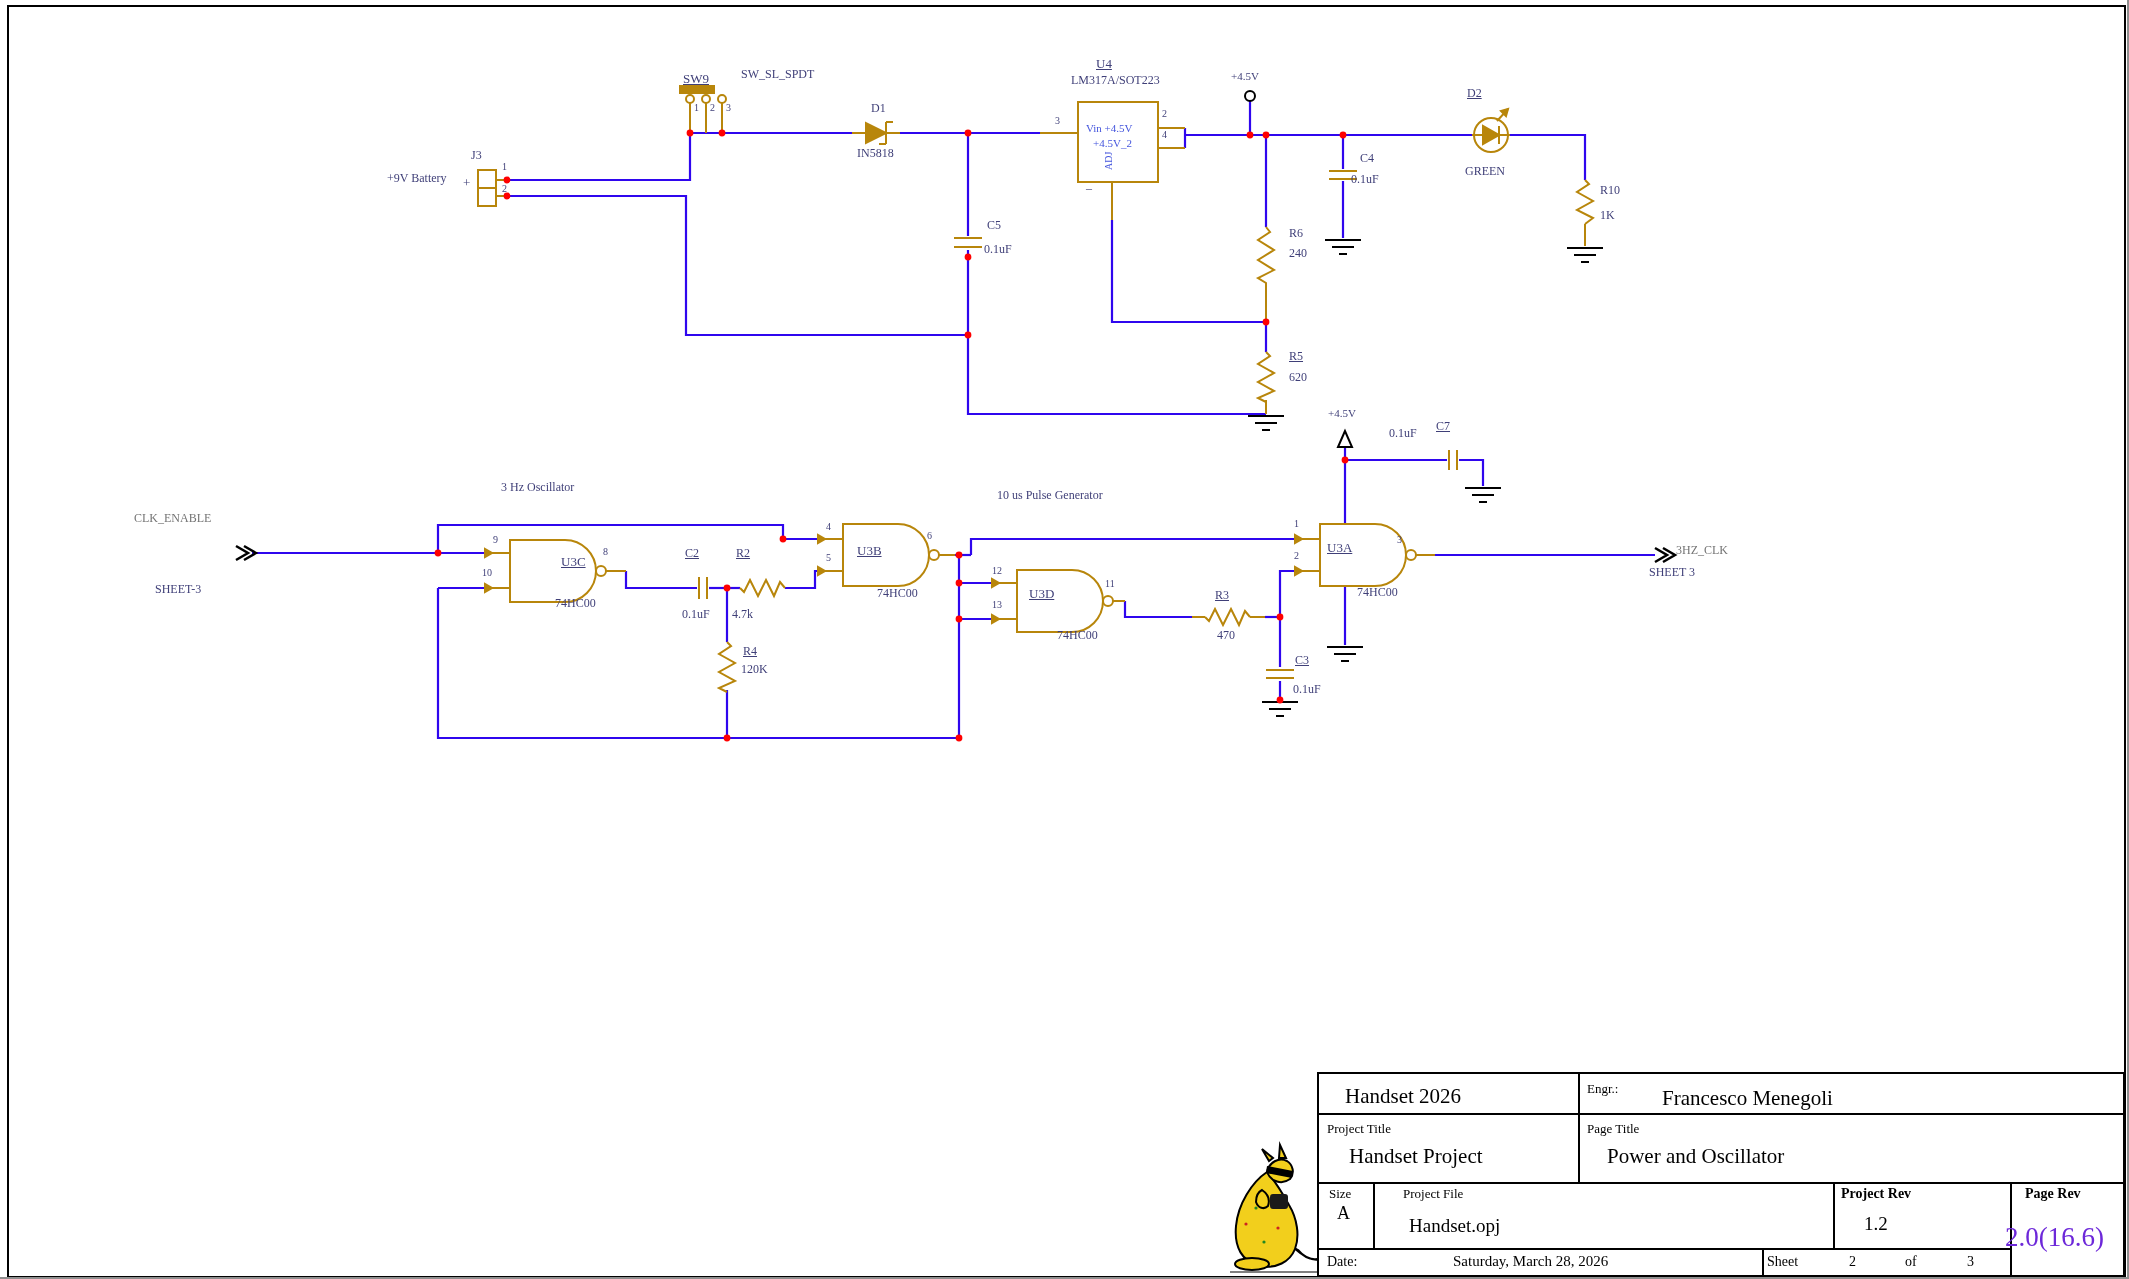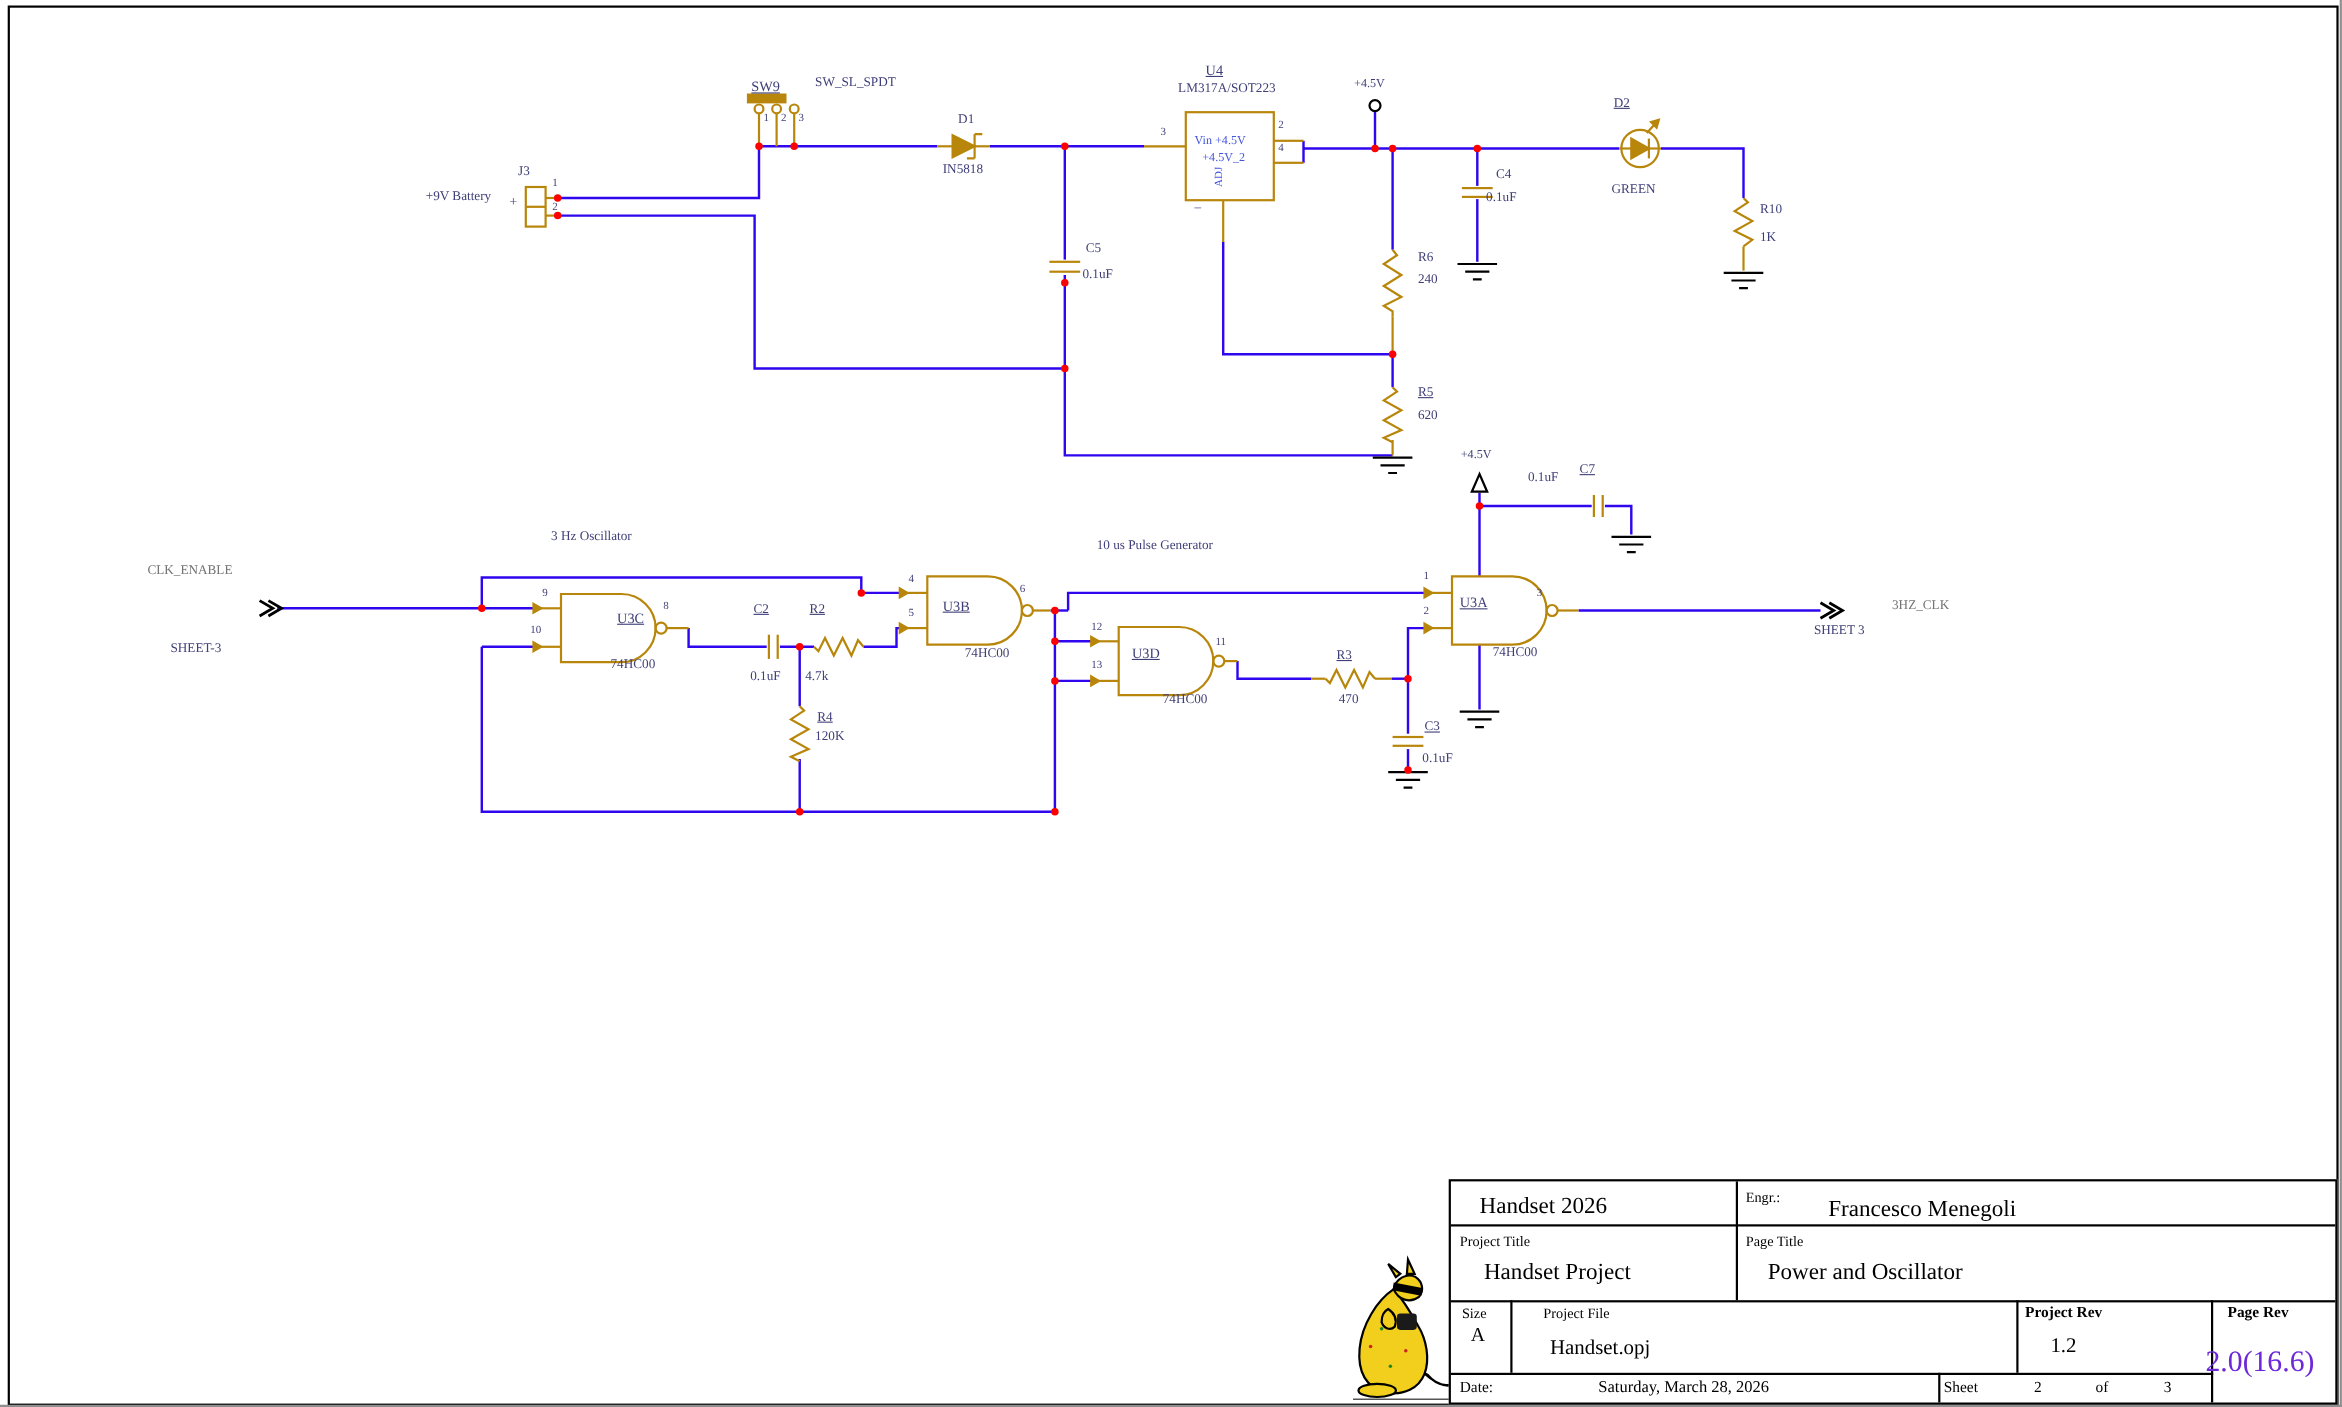--- a/index.html
+++ b/index.html
@@ -359,21 +359,21 @@
       <span class="lab lab-u" style="left: 1295px; top: 654px; font-size: 12px;">C3</span>
       <span class="lab" style="left: 1293px; top: 683px; font-size: 12px;">0.1uF</span>
       <span class="lab lab-u" style="left: 1327px; top: 541px; font-size: 13px;">U3A</span>
       <span class="lab" style="left: 1357px; top: 586px; font-size: 12px;">74HC00</span>
       <span class="lab" style="left: 1294px; top: 519px; font-size: 10px;">1</span>
       <span class="lab" style="left: 1294px; top: 551px; font-size: 10px;">2</span>
       <span class="lab" style="left: 1397px; top: 535px; font-size: 10px;">3</span>
       <span class="lab" style="left: 1328px; top: 408px; font-size: 11px;">+4.5V</span>
       <span class="lab" style="left: 1389px; top: 427px; font-size: 12px;">0.1uF</span>
       <span class="lab lab-u" style="left: 1436px; top: 420px; font-size: 12px;">C7</span>
-      <span class="lab lab-r" style="left: 1676px; top: 544px; font-size: 12px; margin-left: 44px;">3HZ_CLK</span>
+      <span class="lab lab-r" style="left: 1676px; top: 544px; font-size: 12px;">3HZ_CLK</span>
       <span class="lab" style="left: 1649px; top: 566px; font-size: 12px;">SHEET 3</span>
     </div>
 
   <div id="titleblock">
     <div class="tbline" style="left:0;top:39px;width:804px;height:2px"></div>
     <div class="tbline" style="left:0;top:108px;width:804px;height:2px"></div>
     <div class="tbline" style="left:0;top:174px;width:693px;height:2px"></div>
     <div class="tbline" style="left:259px;top:0;width:2px;height:108px"></div>
     <div class="tbline" style="left:54px;top:108px;width:2px;height:66px"></div>
     <div class="tbline" style="left:514px;top:108px;width:2px;height:66px"></div>

